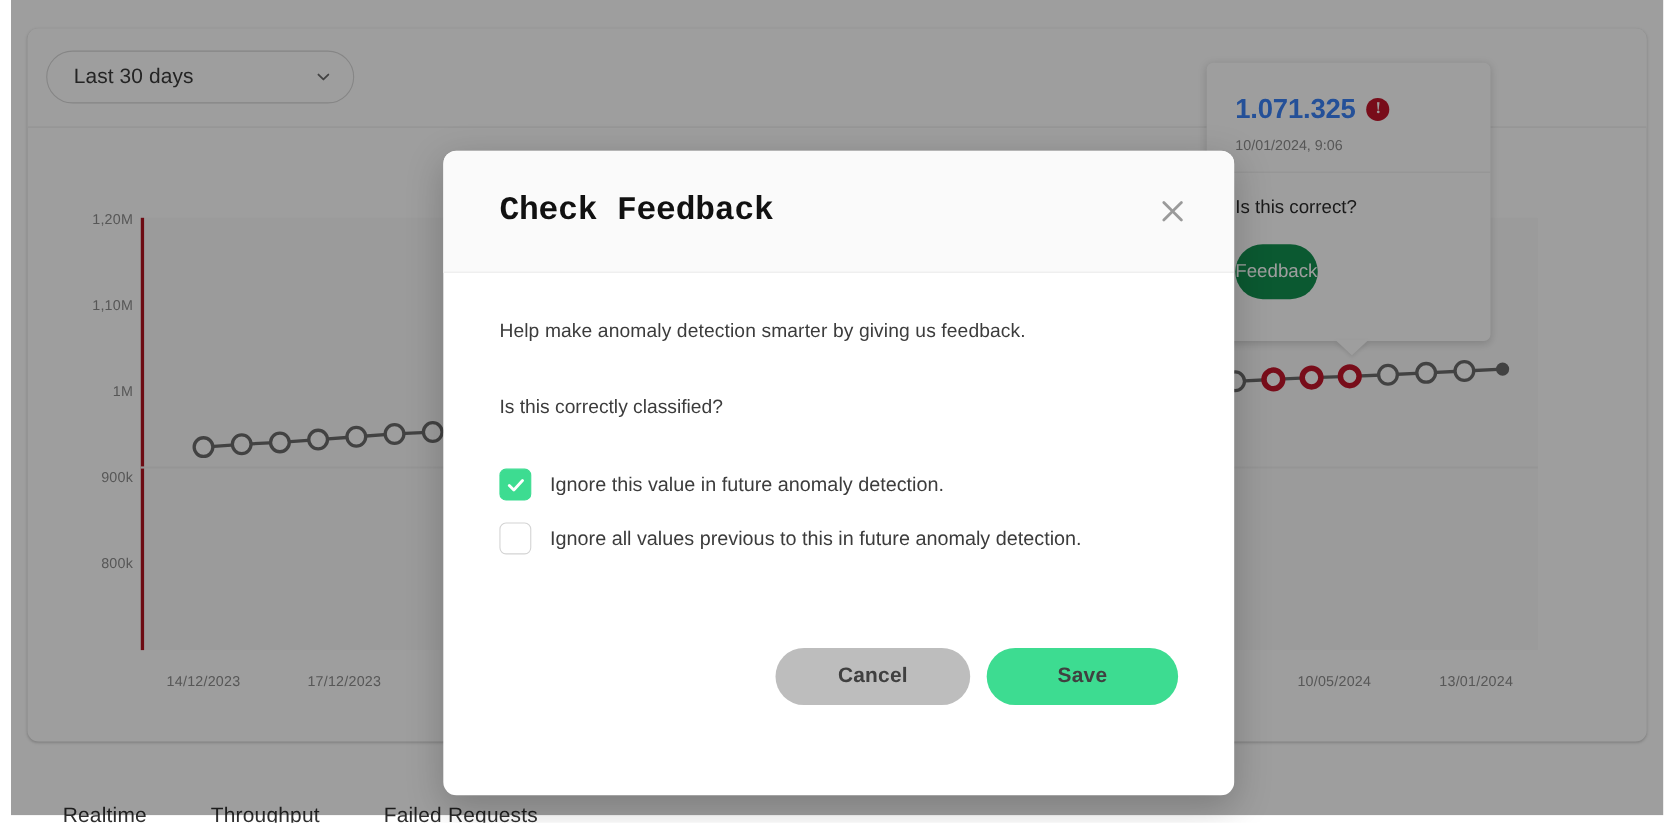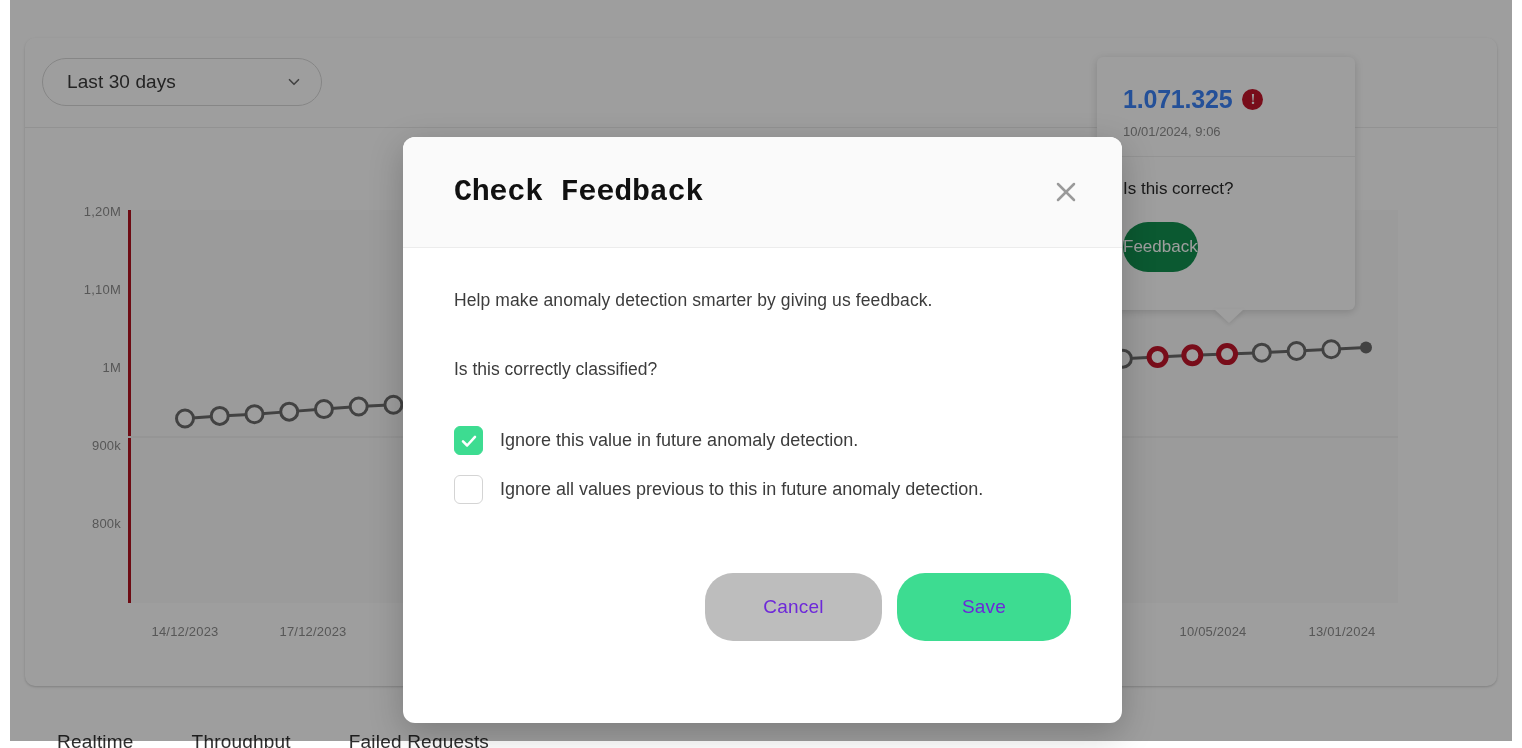--- a/index.html
+++ b/index.html
@@ -10,21 +10,21 @@
     overflow: hidden;
   }
   #root { position: relative; width: 1522px; height: 748px; background: #ffffff; }
 
   
   .page {
     position: absolute; left: 0; top: 0; width: 1522px; height: 748px;
     background: #ffffff;
   }
   .card {
-    position: absolute; left: 25px; top: 38px; width: 1472px; height: 648px;
+    position: absolute; left: 25px; top: 26px; width: 1472px; height: 648px;
     background: #ffffff; border-radius: 10px;
     box-shadow: 0 1px 3px rgba(0,0,0,0.12), 0 1px 2px rgba(0,0,0,0.08);
     overflow: hidden;
   }
   .card-toolbar {
     position: absolute; left: 0; top: 0; width: 100%; height: 90px;
     border-bottom: 1px solid #ececec; background: #ffffff;
   }
   .range-pill {
     position: absolute; left: 17px; top: 20px; width: 280px; height: 48px;
@@ -143,23 +143,23 @@
   }
   .cbox.checked { background: #3ddc91; border-color: #3ddc91; }
   .cbox svg { width: 18px; height: 18px; color: #ffffff; display: none; }
   .cbox.checked svg { display: block; }
   .check-label { margin-left: 17px; font-size: 18px; color: #3c3c3c; }
 
   .modal-actions {
     position: absolute; right: 51px; bottom: 82px; display: flex; gap: 15px;
   }
   .btn {
-    height: 68px; border-radius: 28px; border: none; cursor: pointer;
-    font-size: 19px; color: #6d28d9; letter-spacing: .2px;
-    display: flex; align-items: center; justify-content: center;
+    height: 52px; border-radius: 28px; border: none; cursor: pointer;
+    font-size: 19px; color: #404040; letter-spacing: .2px;
+    display: flex; align-items: center; justify-content: center; font-weight: bold;
   }
   .btn-cancel { width: 177px; background: #bdbdbd; }
   .btn-save { width: 174px; background: #3ddc91; }
 </style>
 </head>
 <body>
 
 <div id="root">
 
   <div class="page">

